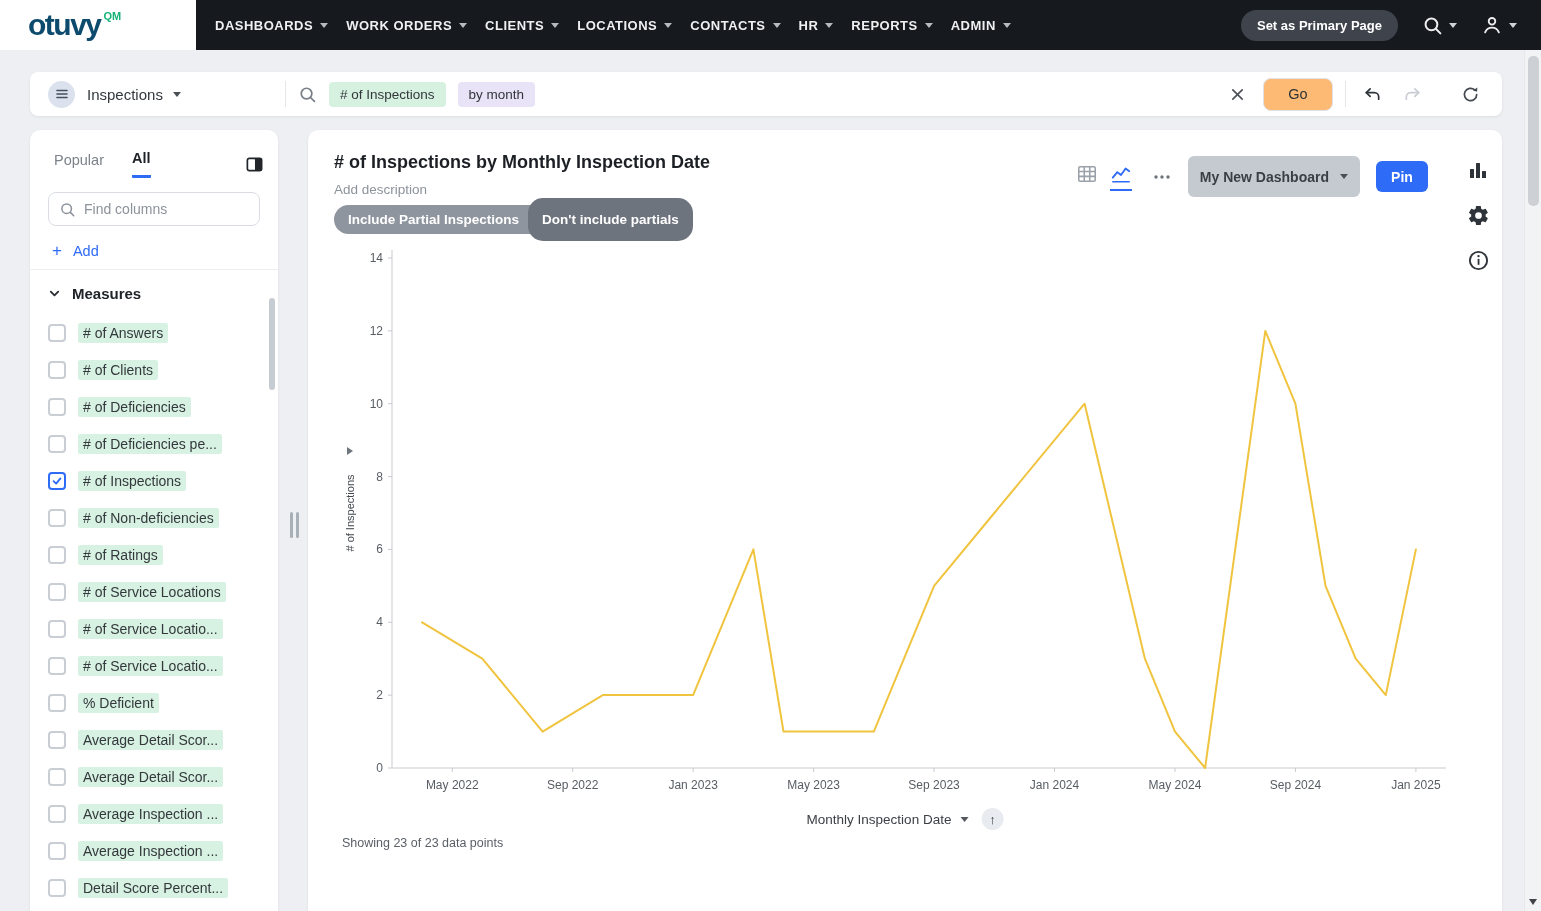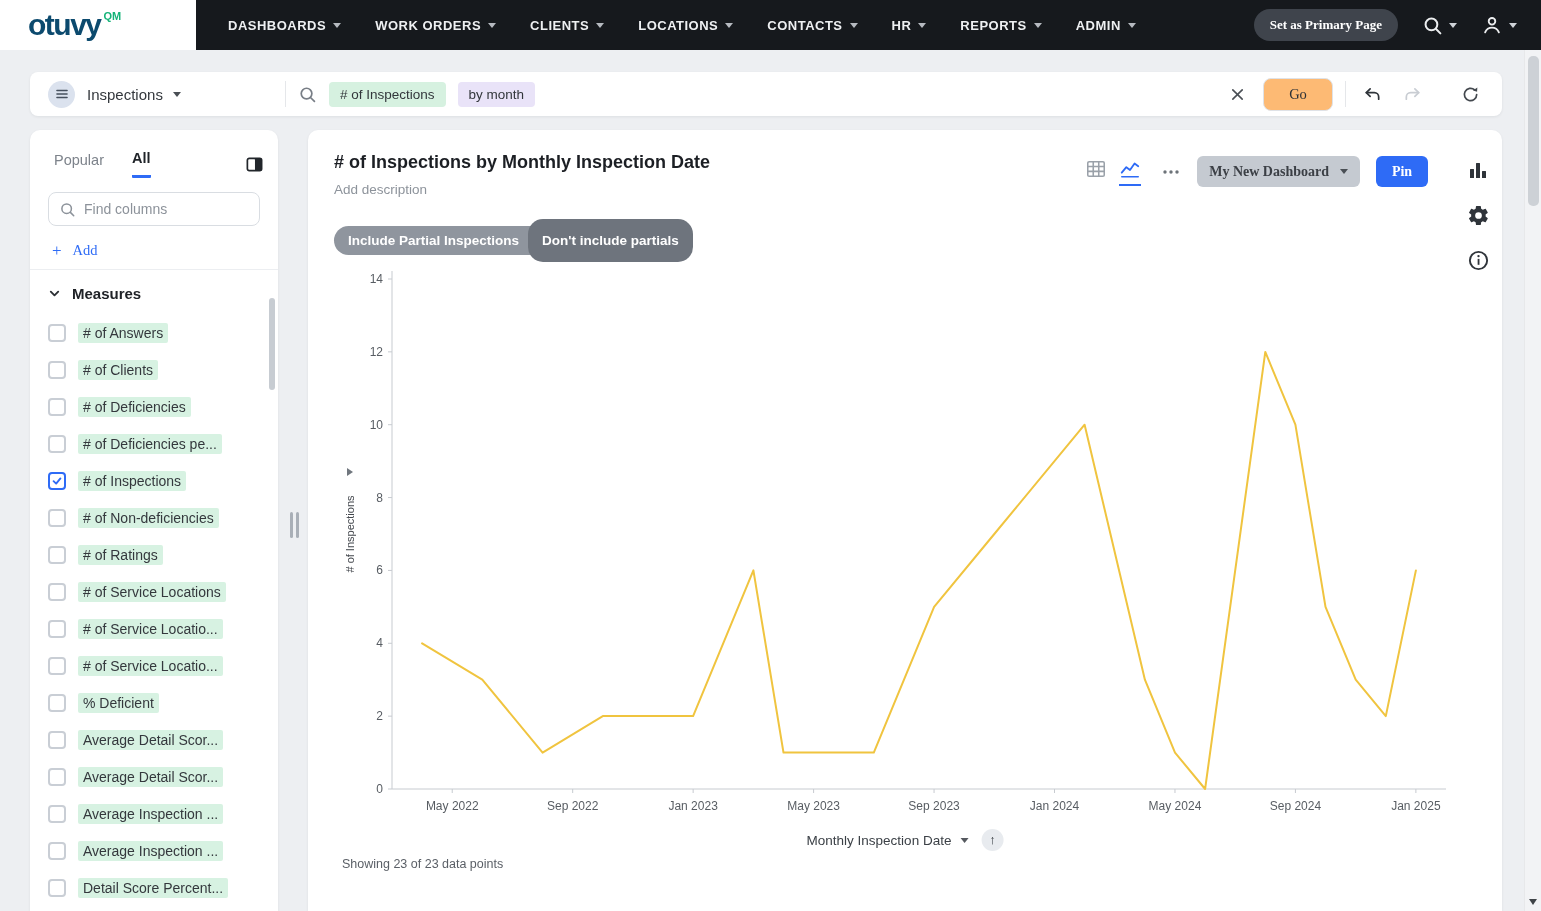--- a/index.html
+++ b/index.html
@@ -1,27 +1,27 @@
 <!DOCTYPE html>
 <html><head>
 <meta charset="utf-8">
 <style>
   *{margin:0;padding:0;box-sizing:border-box}
   html,body{width:1541px;height:911px}
   body{font-family:"Liberation Sans","DejaVu Sans",sans-serif;background:#e9ebee;overflow:hidden}
-  button{font-family:Liberation Serif, serif;background:none;border:none;cursor:pointer;padding:0}
+  button{font-family:Liberation Sans, sans-serif;background:none;border:none;cursor:pointer;padding:0}
   .screen{position:relative;width:1541px;height:911px;overflow:hidden;background:#edeff2}
   .caret{display:inline-block;width:0;height:0;border-left:4px solid transparent;border-right:4px solid transparent;border-top:5px solid currentColor}
 
   
   .topnav{position:absolute;left:0;top:0;right:0;height:50px;background:#16191d;display:flex;align-items:center;z-index:5}
   .logo-box{width:196px;height:50px;background:#fff;display:flex;align-items:center;padding-left:28px;cursor:pointer}
   .logo-text{font-size:30px;font-weight:800;color:#0c4a6e;letter-spacing:-1.5px}
   .logo-sup{font-size:11px;font-weight:800;color:#14b378;transform:translateY(-9px);margin-left:3px}
-  .nav-items{display:flex;gap:34px;margin-left:32px}
+  .nav-items{display:flex;gap:18px;margin-left:19px}
   .nav-item{display:flex;align-items:center;gap:7px;color:#eef0f2;font-size:13px;font-weight:700;letter-spacing:.5px;cursor:pointer;white-space:nowrap}
   .nav-item .caret{color:#b6bac0}
   .nav-right{margin-left:auto;display:flex;align-items:center;gap:24px;padding-right:24px}
   .primary-page-btn{background:#3f444c;color:#fff;font-size:13px;font-weight:600;border-radius:17px;padding:8px 16px;white-space:nowrap}
   .nav-icon-group{display:flex;align-items:center;gap:6px;color:#e8eaec;cursor:pointer}
   .nav-icon-group .caret{color:#cfd3d8}
 
   
   .toolbar{position:absolute;left:30px;right:39px;top:72px;height:44px;background:#fff;border-radius:8px;display:flex;align-items:center;padding:0 18px;gap:12px;box-shadow:0 1px 3px rgba(20,25,35,.07)}
   .menu-circle{width:27px;height:27px;border-radius:50%;background:#dbe2ee;display:flex;align-items:center;justify-content:center;flex:none}
@@ -59,24 +59,24 @@
   
   .main-card{position:absolute;left:308px;right:39px;top:130px;bottom:0;background:#fff;border-radius:10px 10px 0 0;box-shadow:0 1px 3px rgba(20,25,35,.07);padding:22px 26px;overflow:hidden}
   .main-header{display:flex;align-items:flex-start;justify-content:space-between;padding-right:48px}
   .page-title{font-size:18px;font-weight:700;color:#1c1f24}
   .desc{margin-top:9px;font-size:13.5px;color:#8d939b;cursor:pointer}
   .header-controls{display:flex;align-items:center;gap:16px;margin-top:4px}
   .view-switch{display:flex;align-items:center;gap:12px;margin-right:4px}
   .view-switch button{display:flex;padding-bottom:4px;border-bottom:2px solid transparent}
   .view-switch button.active{border-bottom-color:#2e6bf6}
   .more-btn{display:flex;color:#6d7379}
-  .dash-select{background:#c5cad1;border-radius:6px;height:31px;padding:0 12px;display:flex;align-items:center;gap:11px;font-size:14px;font-weight:600;color:#3b3f45}
+  .dash-select{background:#c5cad1;border-radius:6px;height:41px;padding:0 12px;display:flex;align-items:center;gap:11px;font-size:14px;font-weight:600;color:#3b3f45}
   .dash-select .caret{color:#4a4f55}
   .pin-btn{background:#2e6bf6;color:#fff;border-radius:6px;height:31px;width:52px;font-size:14px;font-weight:700}
-  .filter-pill{margin-top:29px;display:inline-flex;align-items:center;background:#8f959e;height:29px;border-radius:15px;padding-left:14px;cursor:pointer}
+  .filter-pill{margin-top:8px;display:inline-flex;align-items:center;background:#8f959e;height:29px;border-radius:15px;padding-left:14px;cursor:pointer}
   .filter-pill .left{font-size:13.5px;font-weight:600;color:#fff;white-space:nowrap}
   .pill-chip{background:#6e747d;border-radius:15px;height:43px;display:flex;align-items:center;padding:0 14px;margin-left:9px;font-size:13.5px;font-weight:700;color:#fff;white-space:nowrap}
   .chart-wrap{margin-top:10px}
   .chart-wrap svg{display:block;width:1120px;height:562px}
   .chart-footer{position:relative;height:40px}
   .showing{position:absolute;left:8px;top:30px;font-size:12.5px;color:#5a5f66}
   .x-axis-control{position:absolute;left:50%;transform:translateX(-50%);top:2px;display:flex;align-items:center;gap:9px;font-size:13.5px;color:#3b4046;cursor:pointer}
   .x-axis-control .caret{color:#55595f}
   .sort-btn{width:22px;height:22px;border-radius:50%;background:#e8ebef;color:#2f343a;font-size:13px;font-weight:700;margin-left:4px;display:flex;align-items:center;justify-content:center}
   .right-rail{position:absolute;right:12px;top:28px;display:flex;flex-direction:column;gap:22px;align-items:center}

